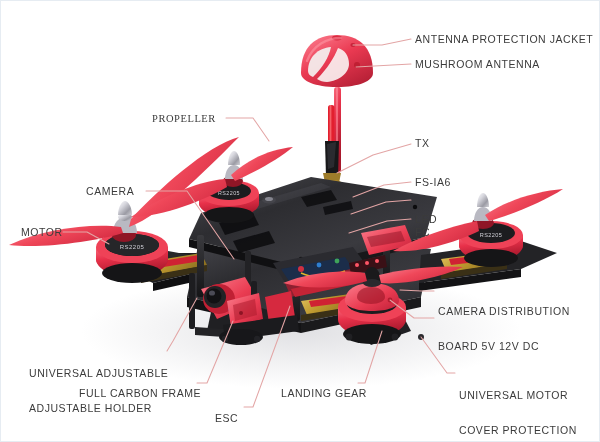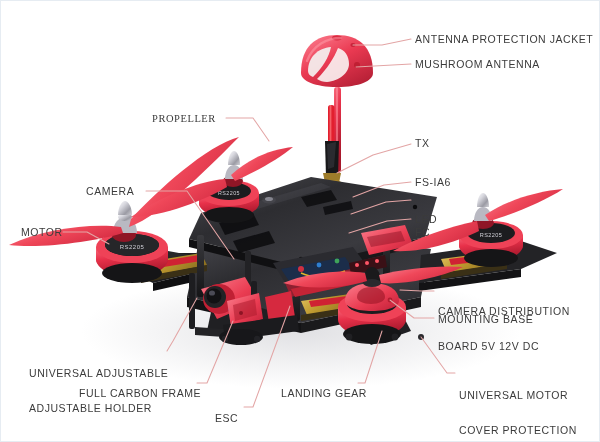--- a/index.html
+++ b/index.html
@@ -334,21 +334,20 @@
 
   <div class="label" style="left:85px;top:185px;">CAMERA</div>
 
   <div class="label" style="left:20px;top:226px;">MOTOR</div>
 
   <div class="label two" style="left:437px;top:282px;">
     <div>CAMERA DISTRIBUTION</div>
     <div>BOARD 5V 12V DC</div>
   </div>
 
-  <div class="label" style="left:437px;top:313px;">MOUNTING BASE</div>
 
   <div class="label two" style="left:28px;top:344px;">
     <div>UNIVERSAL ADJUSTABLE</div>
     <div>ADJUSTABLE HOLDER</div>
   </div>
 
   <div class="label" style="left:78px;top:387px;">FULL CARBON FRAME</div>
 
   <div class="label" style="left:214px;top:412px;">ESC</div>
 

